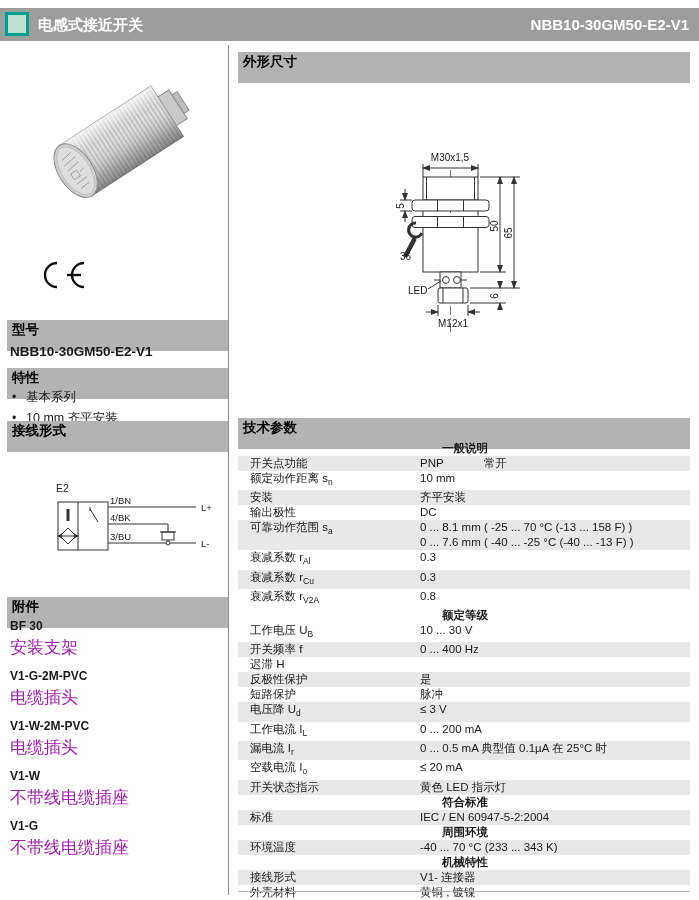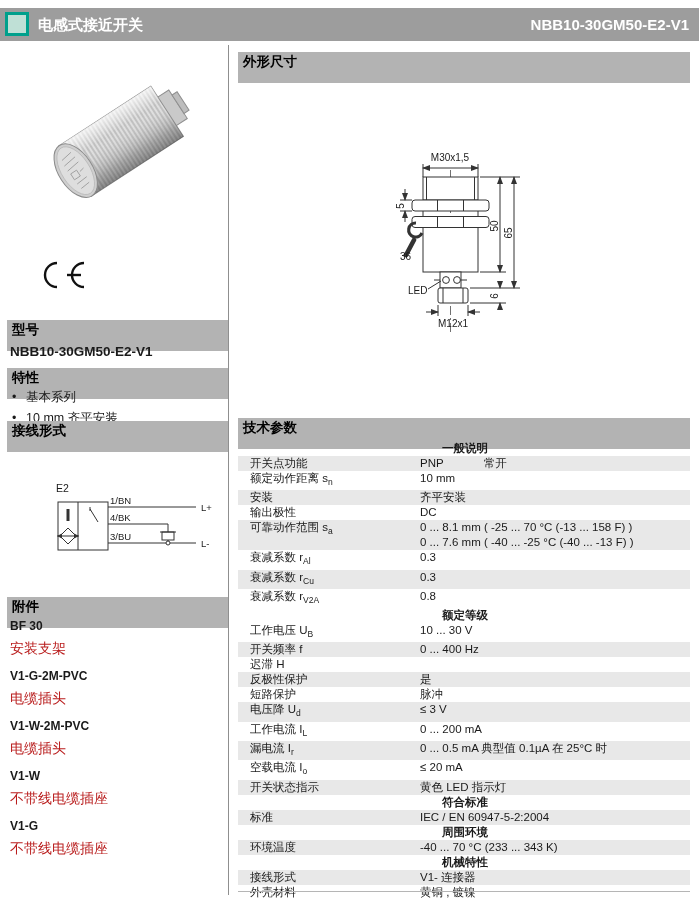--- a/index.html
+++ b/index.html
@@ -21,21 +21,21 @@
   .secbar.leftcol{left:7px;width:221px;}
   .secbar.rightcol{left:238px;width:452px;}
   
   .model-text{position:absolute;left:10px;top:344px;font-size:13.5px;font-weight:bold;}
   .features{position:absolute;left:12px;top:389px;width:210px;font-size:12.5px;}
   .feat-item{display:flex;margin-bottom:5px;line-height:16px;}
   .feat-item .bullet{width:14px;}
   .accessories{position:absolute;left:10px;top:617px;width:212px;}
   .acc-model{font-size:12px;font-weight:bold;margin-top:14px;line-height:15px;}
   .acc-model:first-child{margin-top:2px;}
-  .acc-desc{font-size:14px;margin-top:7px;line-height:14px;color:#b91c1c;}
+  .acc-desc{font-size:17px;margin-top:7px;line-height:14px;color:#a21caf;}
   
   .tech-table{position:absolute;left:238px;top:441px;width:452px;font-size:11.5px;}
   .t-sec{height:15px;line-height:15px;font-weight:bold;padding-left:2px;text-align:center;}
   .t-row{display:flex;line-height:15px;}
   .t-row.shaded{background:#e8e8e8;}
   .t-lbl{width:182px;box-sizing:border-box;padding-left:12px;flex:none;}
   .t-val{flex:1;}
   .t-val .v2{margin-left:40px;}
   .t-bottom{position:absolute;left:238px;top:891px;width:452px;height:1px;background:#b5b5b5;}
   sub{font-size:8.5px;}

